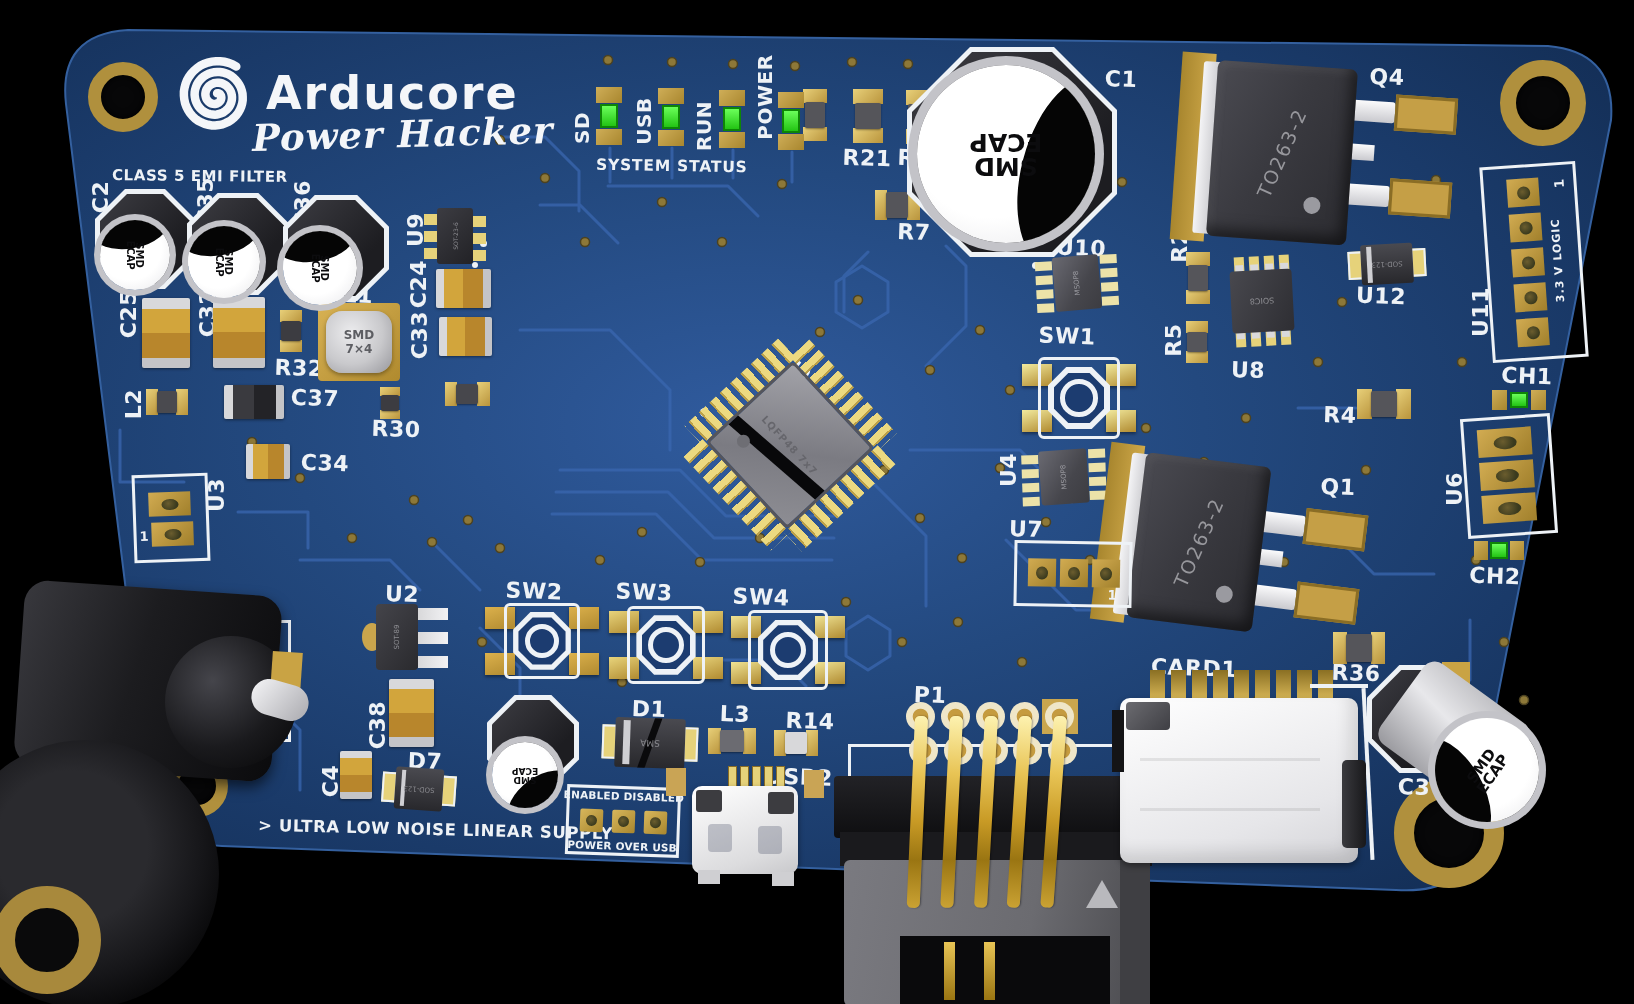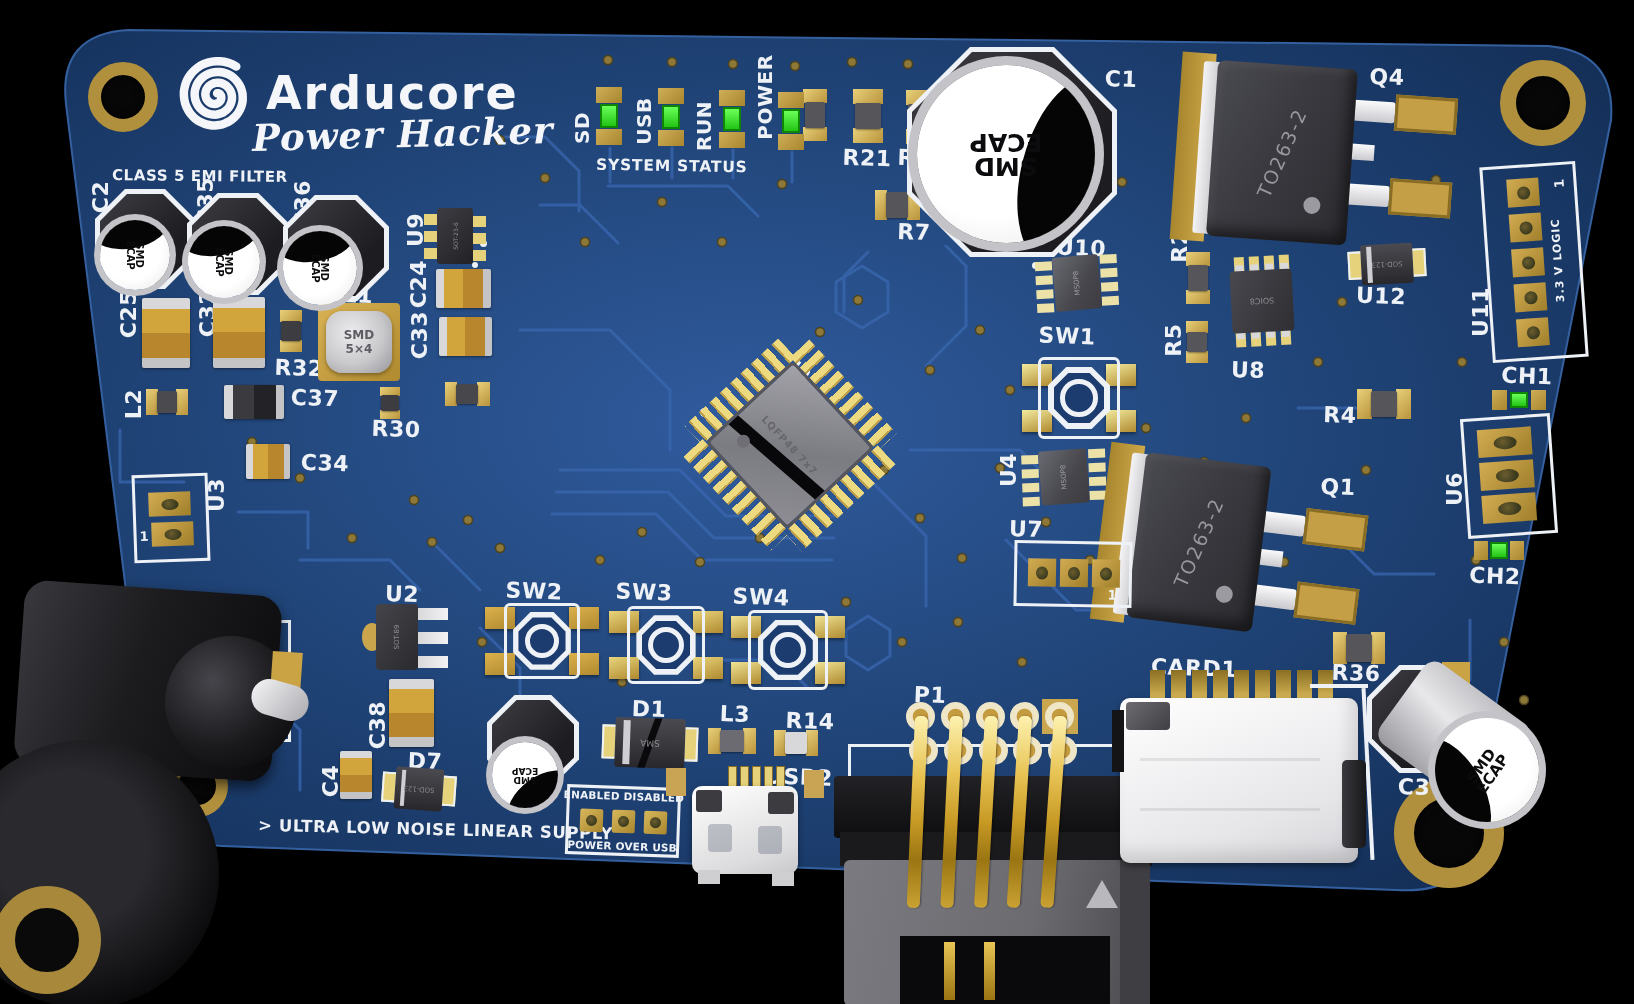--- a/index.html
+++ b/index.html
@@ -500,21 +500,21 @@
           <div style="position:absolute;left:44%;top:-8%;width:10%;height:120%;background:#0a0a0c;transform:rotate(18deg);"></div>
           <div style="position:absolute;inset:0;display:flex;align-items:center;justify-content:center;transform:rotate(180deg);">
             <span style="font:400 9px 'DejaVu Sans',sans-serif;color:#87878c;">SMA</span>
           </div>
         </div>
       </div>
       <div style="position: absolute; left: 318px; top: 303px; width: 82px; height: 78px; transform: rotate(0deg); z-index: 3;">
         <div style="position:absolute;inset:0;background:linear-gradient(135deg,#d8b254,#b08a2e);border-radius:4px;"></div>
         <div style="position:absolute;left:8px;top:8px;width:66px;height:62px;border-radius:16px;background:radial-gradient(circle at 38% 35%,#ececee,#c9c9cc 55%,#97979c);box-shadow:0 2px 4px rgba(0,0,0,.35);display:flex;flex-direction:column;align-items:center;justify-content:center;">
           <span style="font:700 12px 'DejaVu Sans',sans-serif;color:#5d5e63;">SMD</span>
-       <span style="font:700 12px 'DejaVu Sans',sans-serif;color:#5d5e63;">5×4</span>
+       <span style="font:700 12px 'DejaVu Sans',sans-serif;color:#5d5e63;">7×4</span>
         </div>
       </div>
       <div style="position: absolute; left: 730px; top: 385px; width: 120px; height: 120px; transform: rotate(47deg); z-index: 3;">
         <div style="position:absolute;left:-4px;top:-26px;width:128px;height:26px;background:repeating-linear-gradient(90deg,#ecd980 0 7px,#bca14a 7px 9px,rgba(0,0,0,0) 9px 14.2px);"></div>
         <div style="position:absolute;left:-4px;top:120px;width:128px;height:26px;background:repeating-linear-gradient(90deg,#ecd980 0 7px,#bca14a 7px 9px,rgba(0,0,0,0) 9px 14.2px);"></div>
         <div style="position:absolute;left:-26px;top:-4px;width:26px;height:128px;background:repeating-linear-gradient(180deg,#ecd980 0 7px,#bca14a 7px 9px,rgba(0,0,0,0) 9px 14.2px);"></div>
         <div style="position:absolute;left:120px;top:-4px;width:26px;height:128px;background:repeating-linear-gradient(180deg,#ecd980 0 7px,#bca14a 7px 9px,rgba(0,0,0,0) 9px 14.2px);"></div>
         <div style="position:absolute;left:0;top:0;width:120px;height:120px;background:linear-gradient(140deg,#a2a2a8,#7b7b82 55%,#8d8d93);border:3px solid #55555b;border-radius:6px;overflow:hidden;">
           <div style="position:absolute;left:-30px;top:68px;width:190px;height:13px;background:#08080a;transform:rotate(-6deg);"></div>
           <div style="position:absolute;left:16px;top:82px;width:13px;height:13px;border-radius:50%;background:#6e6e74;"></div>

